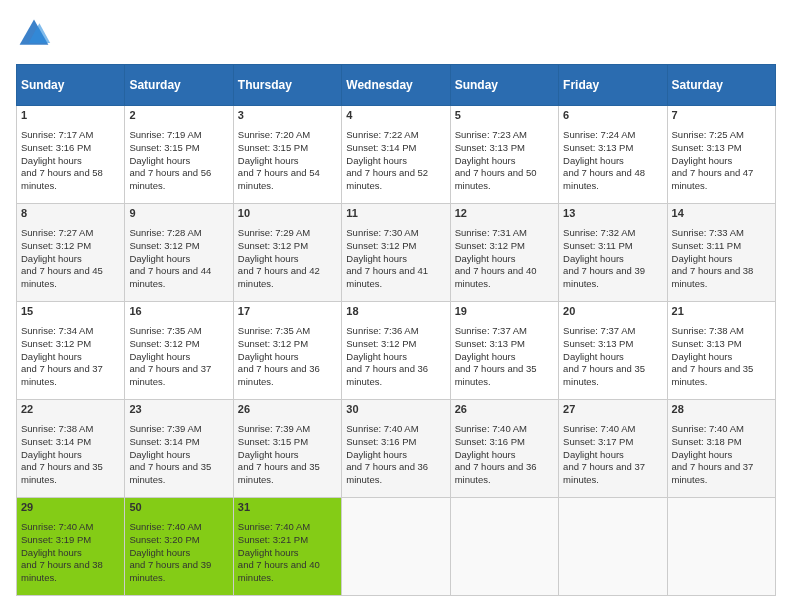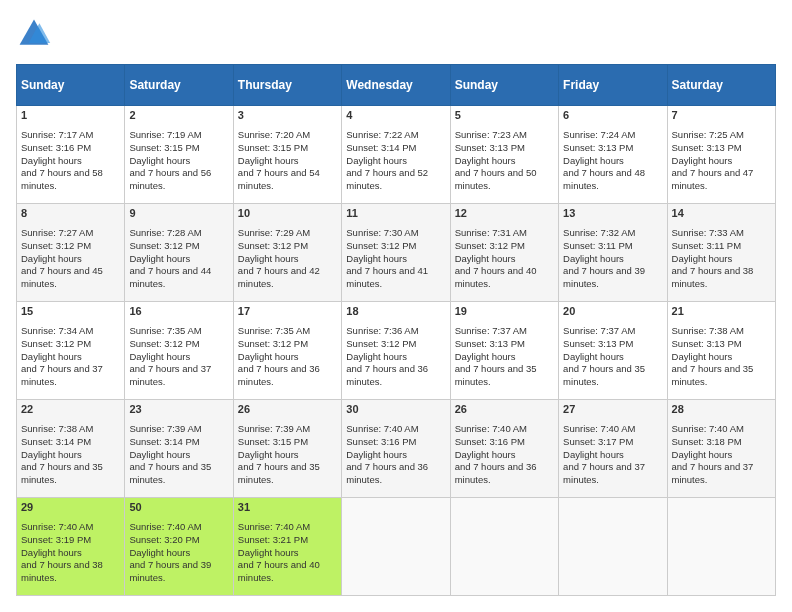--- a/index.html
+++ b/index.html
@@ -80,21 +80,21 @@
       vertical-align: top;
       padding: 3px 4px;
       font-size: 9.5px;
       color: #333;
       background: #fff;
     }
     .calendar tr:nth-child(even) td {
       background: #f5f5f5;
     }
     .calendar tr:last-child td {
-      background: #bef264;
+      background: #84cc16;
     }
     .day-num {
       font-size: 11px;
       font-weight: bold;
       display: block;
       margin-bottom: 1px;
     }
     .cell-content {
       line-height: 1.35;
       margin-top: 8px;

